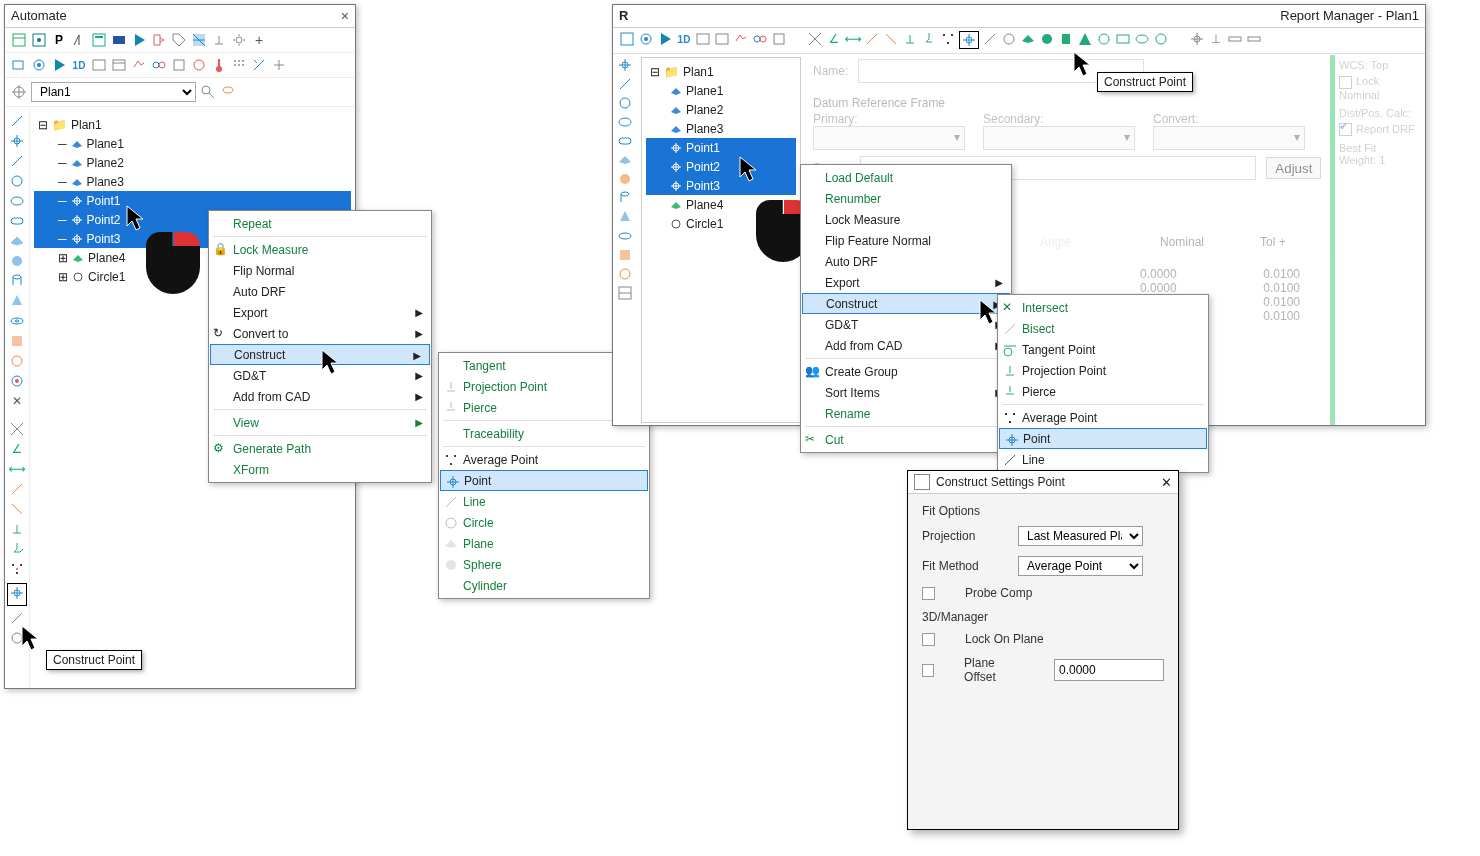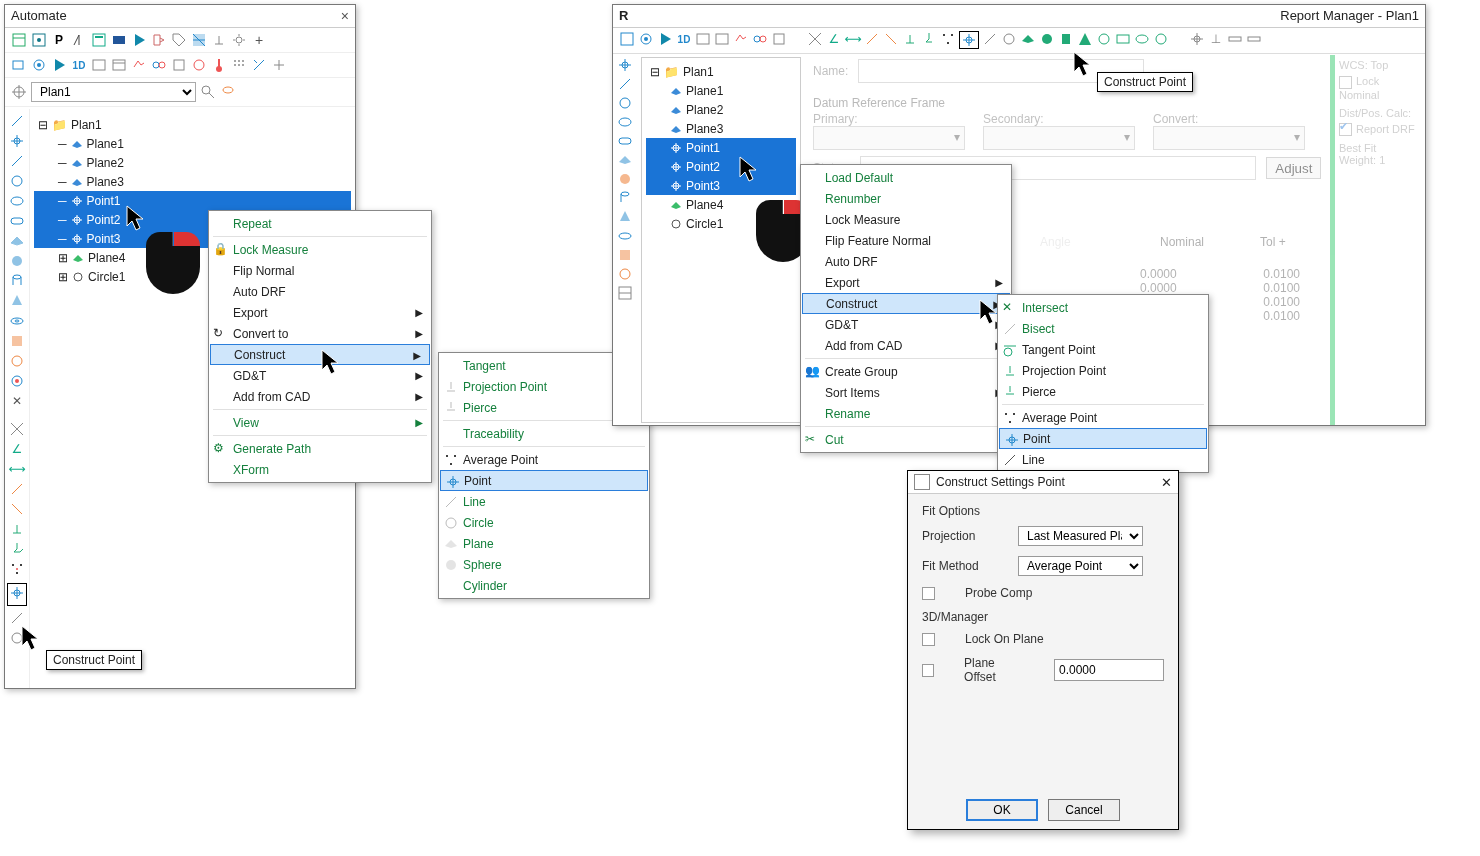--- a/index.html
+++ b/index.html
@@ -1118,19 +1118,15 @@
     <div class="drow">
           <span class="cb"></span>
           <span>Lock On Plane</span>
         </div>
     <div class="drow">
           <span class="cb"></span>
           <span style="width:70px">Plane Offset</span>
           <input type="text" style="width: 100px;" value="0.0000">
         </div>
   </div>
-  <div class="dlg-btns">
-    <button class="ok">OK</button>
-    <button>Cancel</button>
-  </div>
 </div>
 
 </div>
 
 </body></html>

